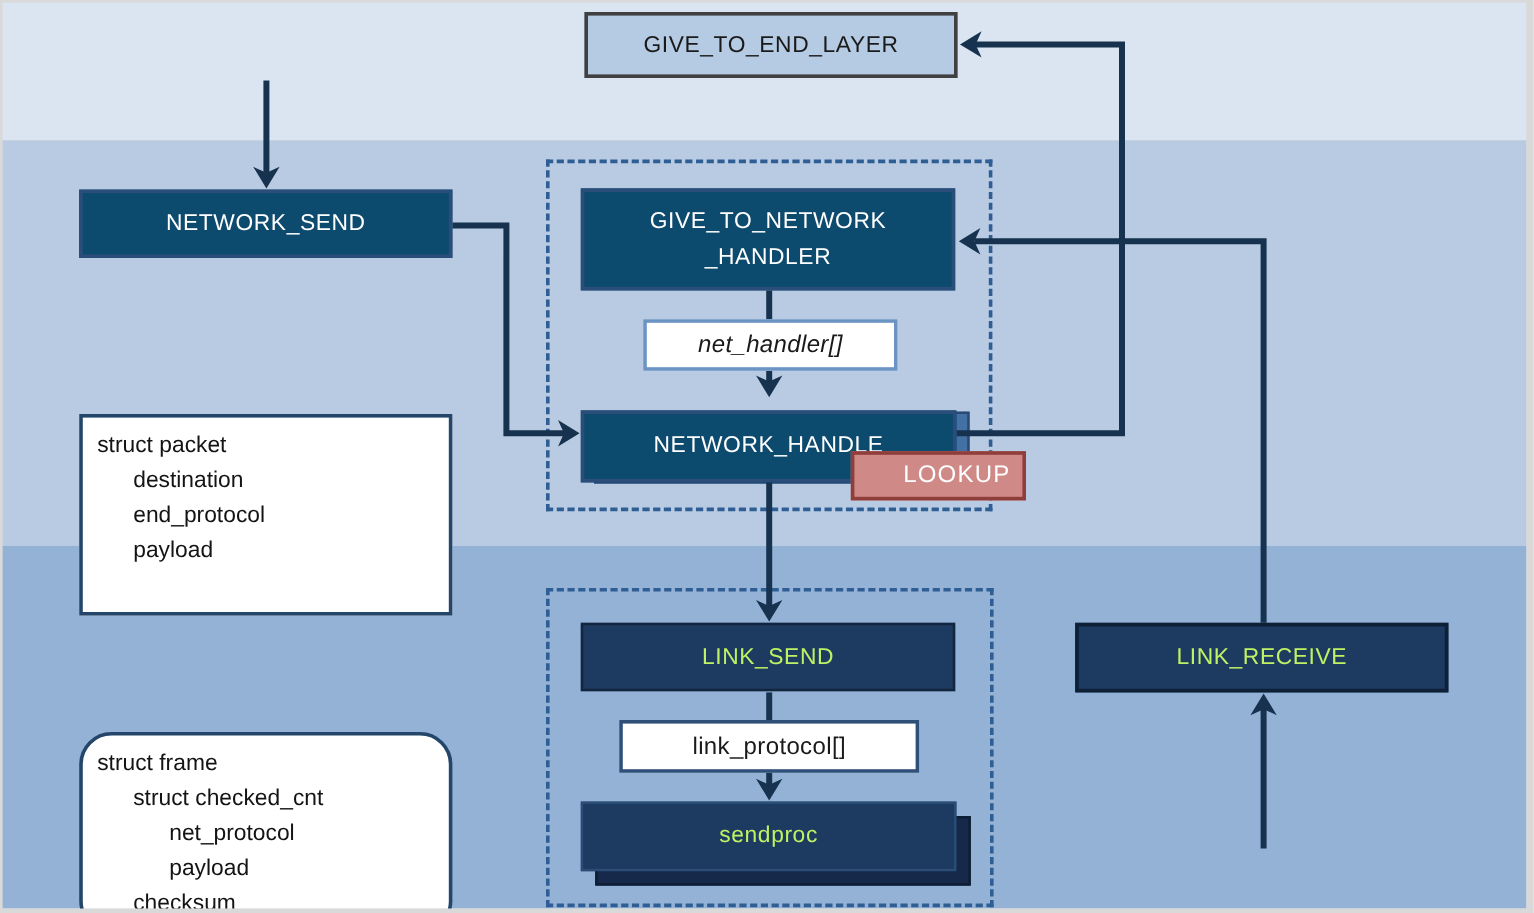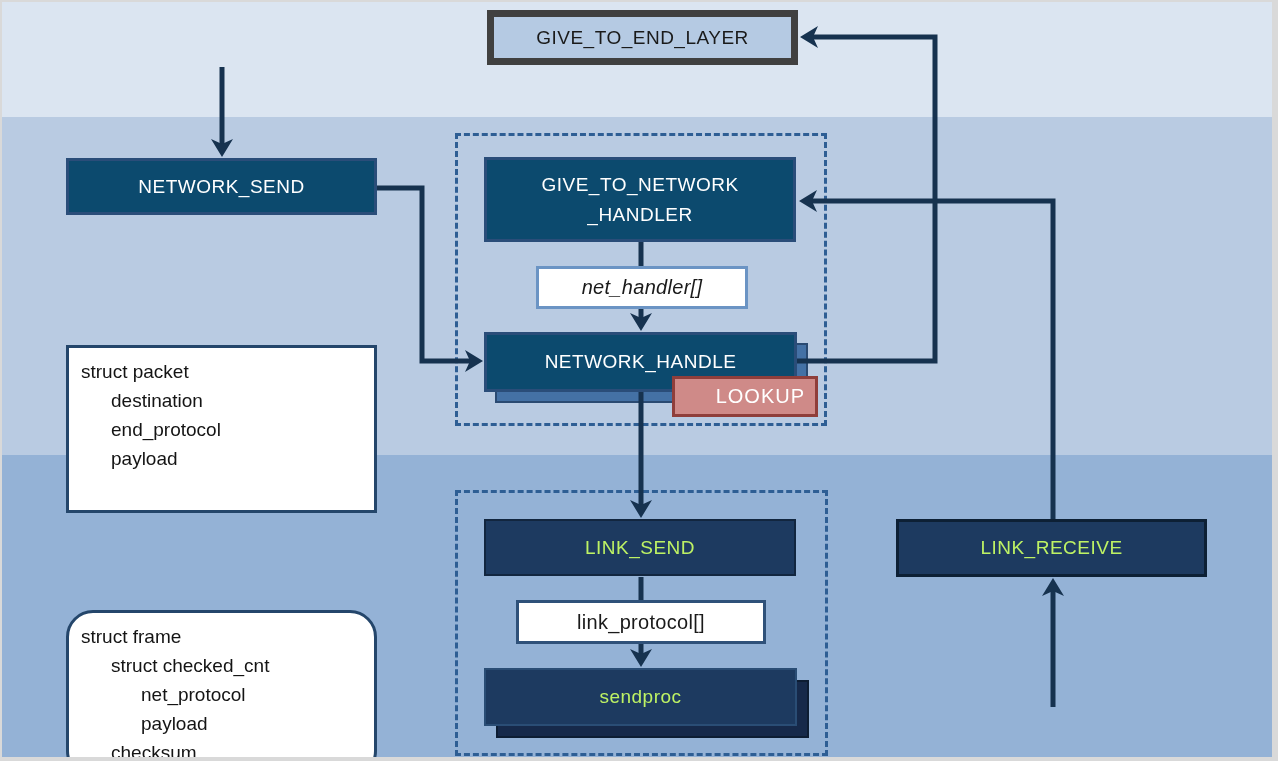--- a/index.html
+++ b/index.html
@@ -12,34 +12,34 @@
   .band3{top:453px;height:302px;background:#94b2d6;}
 
   .abs{position:absolute;box-sizing:border-box;}
   .dashed{border:3px dashed #2e5e94;z-index:1;}
   .svglayer{position:absolute;left:0;top:0;z-index:2;pointer-events:none;}
 
   .node{display:flex;align-items:center;justify-content:center;text-align:center;z-index:3;
         font-size:19px;letter-spacing:0.5px;}
   .blue{background:#0c4a6e;border:3px solid #2a4d79;color:#ffffff;}
   .navy{background:#1d3a60;border:2px solid #12263f;color:#bef264;}
-  .lightblue{background:#b5cae3;border:7px solid #404040;color:#1a1a1a;}
+  .lightblue{background:#b5cae3;border:3px solid #404040;color:#1a1a1a;}
   .whitebox{background:#ffffff;color:#1a1a1a;font-size:20px;letter-spacing:0.3px;}
   .shadow{z-index:1;}
 
   .structbox{background:#ffffff;border:3px solid #24466b;color:#141414;z-index:3;
              font-size:19px;line-height:29px;padding:9px 0 0 12px;text-align:left;margin-top:21px;}
   .structbox div{white-space:pre;}
   .ind0{padding-left:0;}
   .ind1{padding-left:30px;}
   .ind2{padding-left:60px;}
 
   .lookup{background:#cf8a88;border:3px solid #8f3e3b;color:#ffffff;z-index:4;
           display:flex;align-items:center;justify-content:flex-end;padding-right:10px;
-          font-size:20px;letter-spacing:1px;}
+          font-size:20px;letter-spacing:1px;margin-left:37px;}
   .twoline{line-height:30px;}
 </style>
 </head>
 <body>
 
 <div class="page">
   <div class="slide">
 
     <div class="band band1"></div>
     <div class="band band2"></div>
@@ -86,21 +86,21 @@
       <span>
         <span>GIVE_TO_NETWORK</span><br>
         <span>_HANDLER</span>
       </span>
     </div>
 
     <div class="abs node whitebox" style="left:534px;top:264px;width:212px;height:43px;border:3px solid #6b94c4;font-style:italic;">
       <span>net_handler[]</span>
     </div>
 
-    <div class="abs node blue" style="left:482px;top:330px;width:313px;height:60px;">
+    <div class="abs node blue" style="left:482px;top:340px;width:313px;height:60px;">
       <span>NETWORK_HANDLE</span>
     </div>
 
     <div class="abs lookup" style="left:670px;top:374px;width:146px;height:41px;">
       <span>LOOKUP</span>
     </div>
 
     <div class="abs node navy" style="left:482px;top:517px;width:312px;height:57px;">
       <span>LINK_SEND</span>
     </div>

